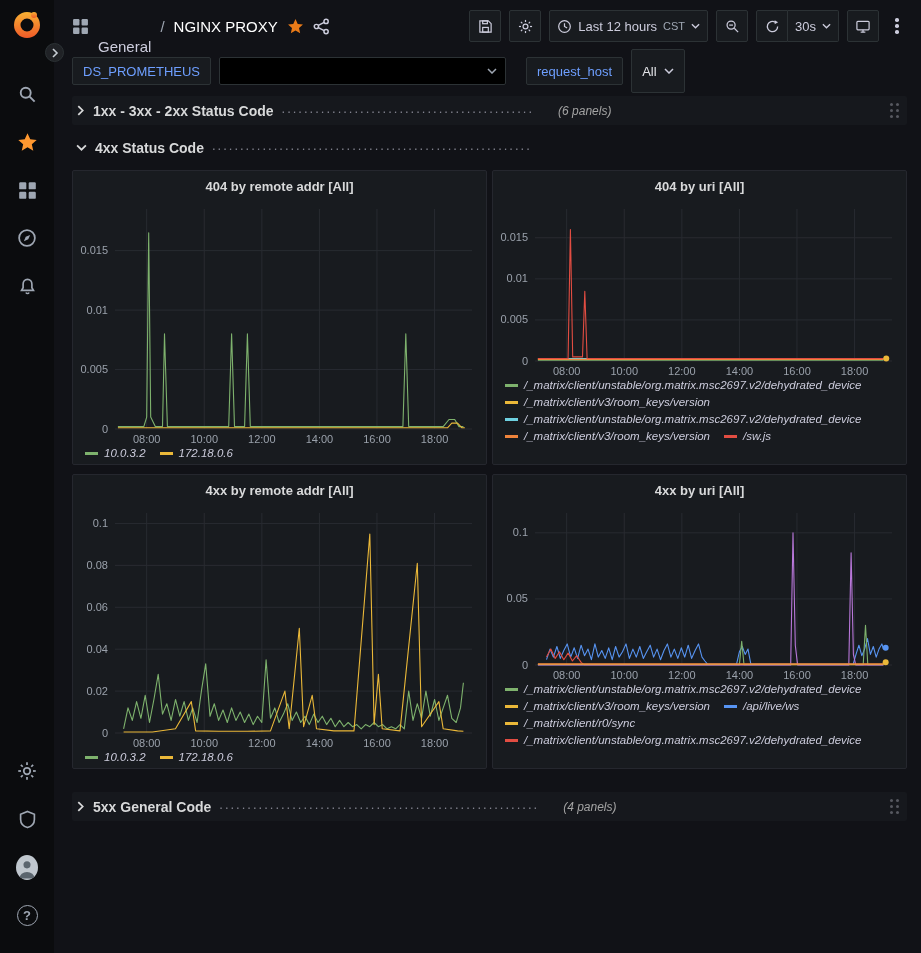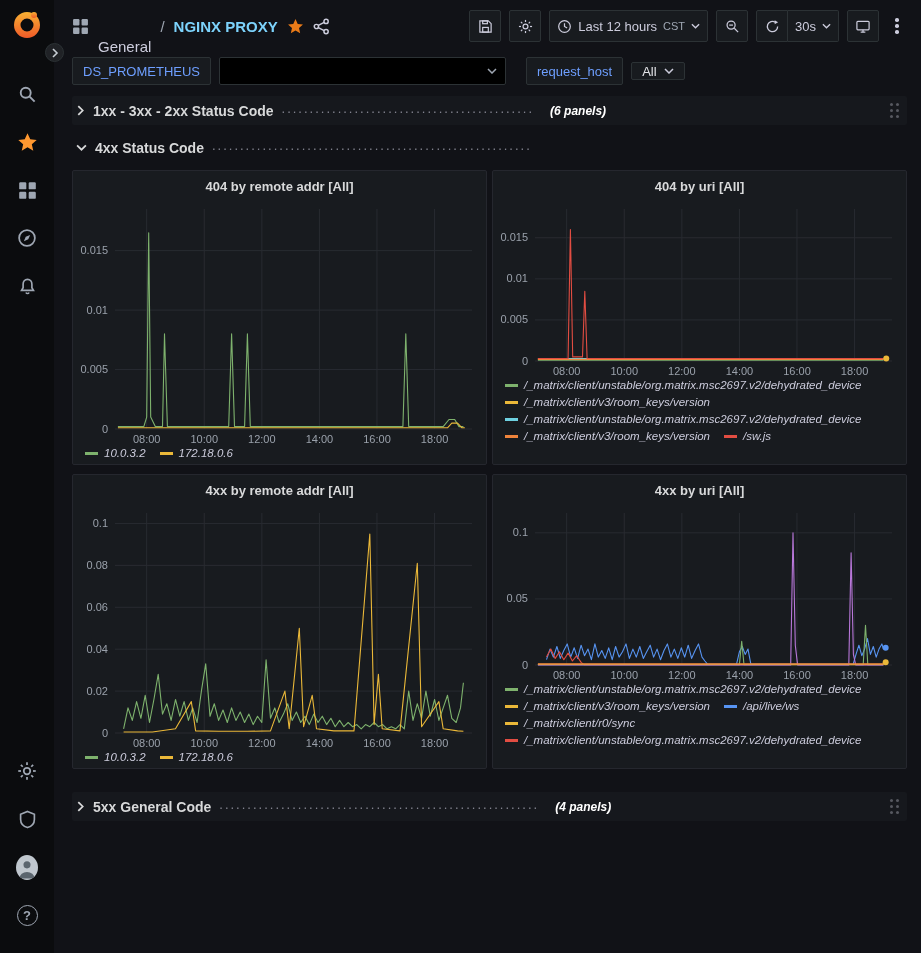--- a/index.html
+++ b/index.html
@@ -25,21 +25,21 @@
     display:flex; align-items:center; justify-content:center; font-size: 11px; z-index: 20; cursor:pointer;
   }
   .avatar-circle { width: 25px; height: 25px; border-radius: 50%; background: #c0c7ce; display:flex; align-items:flex-end; justify-content:center; overflow:hidden; }
   .help-circle { width: 21px; height: 21px; border-radius: 50%; border: 1.5px solid #9fa7b3; color:#9fa7b3; font-size: 13px; font-weight: bold; display:flex; align-items:center; justify-content:center; }
   
   .main { margin-left: 54px; height: 100%; display: flex; flex-direction: column; }
   .navbar { height: 52px; display: flex; align-items: center; padding: 0 14px 0 18px; background: #111217; flex: none; }
   .crumb { display: flex; align-items: center; gap: 9px; font-size: 15px; }
   .crumb .section { color: #ccccdc; cursor: pointer; margin-top: 40px; }
   .crumb .sep { color: #9fa7b3; }
-  .crumb .title { color: #7dd3fc; font-weight: 700; cursor: pointer; }
+  .crumb .title { color: #ffffff; font-weight: 400; cursor: pointer; }
   .nav-right { margin-left: auto; display: flex; align-items: center; gap: 8px; }
   .tb-btn {
     height: 32px; min-width: 32px; padding: 0 7px; background: #181b1f; border: 1px solid #2c3235;
     border-radius: 2px; color: #ccccdc; display: flex; align-items: center; justify-content: center;
     gap: 6px; font-size: 13px; cursor: pointer; white-space: nowrap;
   }
   .tb-group { display: flex; }
   .tb-group .tb-btn:first-child { border-radius: 2px 0 0 2px; }
   .tb-group .tb-btn:last-child { border-radius: 0 2px 2px 0; border-left: none; }
   .kebab-wrap { width: 20px; height: 32px; display:flex; align-items:center; justify-content:center; cursor:pointer; }
@@ -49,33 +49,33 @@
   .var-label {
     height: 28px; display:flex; align-items:center; padding: 0 10px; font-size: 13px;
     background: #181b1f; border: 1px solid #2c3235; border-radius: 2px; color: #6e9fff; cursor: pointer; font-weight: 500;
   }
   .var-select {
     height: 28px; width: 287px; background: #000000; border: 1px solid #2c3235; border-radius: 2px;
     display: flex; align-items: center; justify-content: flex-end; padding: 0 8px; cursor: pointer; margin-right: 12px;
   }
   .var-select .val { flex: 1; font-size: 13px; color: #ccccdc; }
   .var-value {
-    height: 18px; display:flex; align-items:center; gap: 7px; padding: 0 10px; font-size: 13px;
+    height: 44px; display:flex; align-items:center; gap: 7px; padding: 0 10px; font-size: 13px;
     background: #181b1f; border: 1px solid #2c3235; border-radius: 2px; color: #e3e4e8; cursor: pointer;
   }
   
   .content { flex: 1; padding: 6px 14px 0 18px; overflow: hidden; }
   .row-head {
     height: 29px; display: flex; align-items: center; gap: 8px; cursor: pointer;
     padding: 0 6px 0 4px; margin-bottom: 8px; border-radius: 2px;
   }
   .row-head.collapsed { background: #16181d; }
   .row-title { font-size: 14px; font-weight: bold; color: #d8d9da; white-space: nowrap; }
   .row-dots { color: rgba(204,204,220,0.6); letter-spacing: 2px; font-size: 13px; overflow: hidden; white-space: nowrap; transform: translateY(-2px); }
-  .row-count { font-size: 12px; font-style: italic; color: #ffffff; white-space: nowrap; margin-left: 8px; font-weight: bold; }
+  .row-count { font-size: 12px; font-style: italic; color: #a3a3a3; white-space: nowrap; margin-left: 16px; }
   .drag-handle { margin-left: auto; display: flex; gap: 3px; cursor: grab; padding: 2px; }
   .drag-handle i { width: 3px; height: 3px; border-radius: 50%; background: #565860; box-shadow: 0 -6px 0 #565860, 0 6px 0 #565860; display: block; margin: 6px 0; }
   .chev { flex: none; }
   
   .grid { display: grid; grid-template-columns: 1fr 1fr; gap: 9px 5px; margin-bottom: 23px; }
   .panel {
     height: 295px; background: #181b1f; border: 1px solid #25272e; border-radius: 2px;
     display: flex; flex-direction: column; overflow: hidden;
   }
   .panel-title { height: 30px; flex: none; display: flex; align-items: center; justify-content: center;

